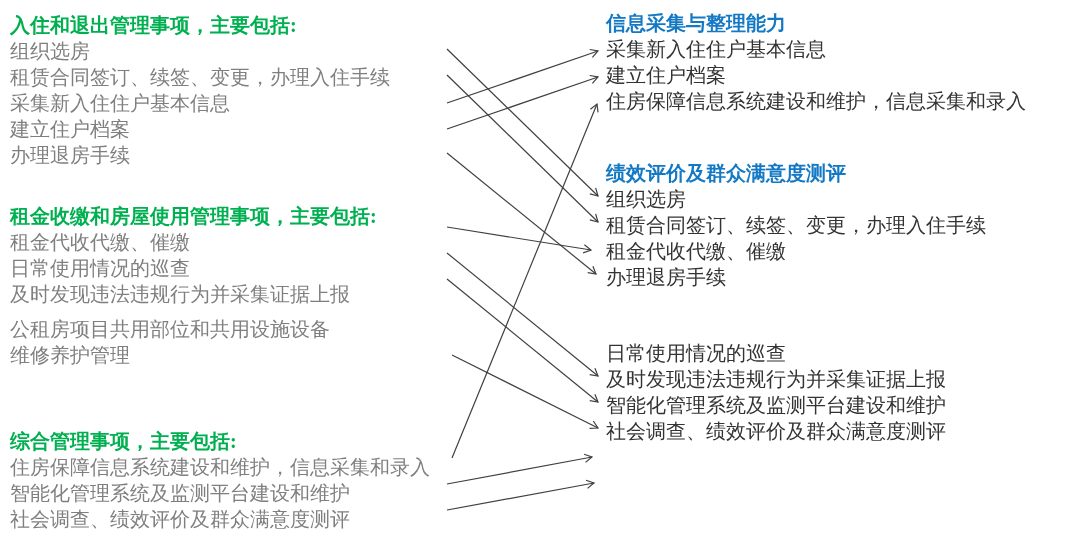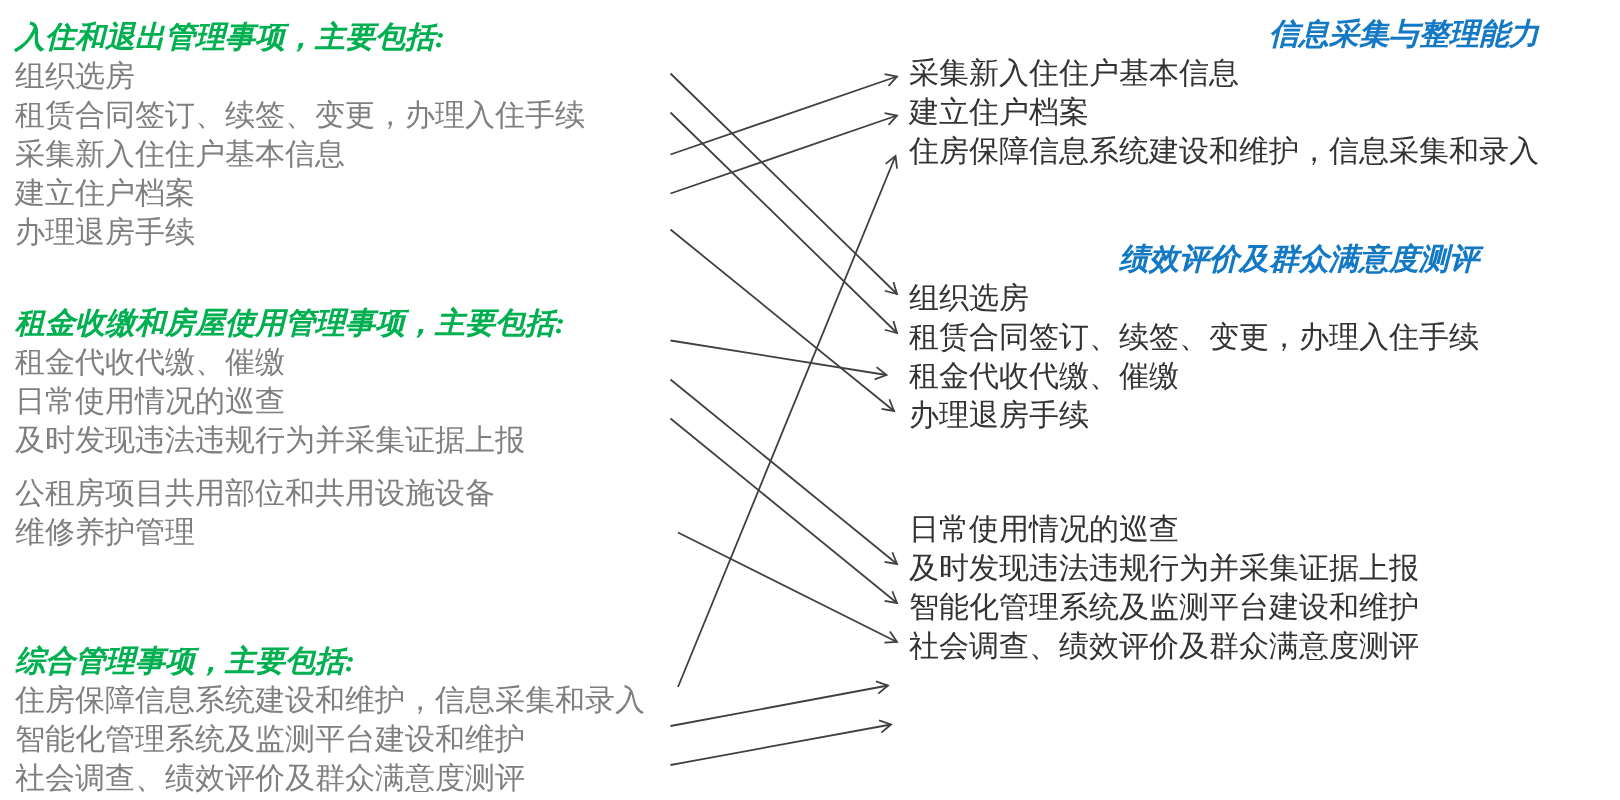--- a/index.html
+++ b/index.html
@@ -6,23 +6,23 @@
   #canvas{
     position:relative;
     width:1080px;height:533px;
     background:#fff;
     overflow:hidden;
     font-family:"Liberation Serif","DejaVu Serif",serif;
   }
   .group{position:absolute;white-space:nowrap;line-height:26px;font-size:20px;}
   .left-col{left:10px;}
   .right-col{left:606px;}
-  .g-title{font-weight:bold;font-size:20px;font-style:italic;}
+  .g-title{font-weight:bold;font-size:20px;}
   .left-col .g-title{color:var(--left-header,#00B050);}
-  .right-col .g-title{color:var(--right-header,#1479C4);text-align:right;}
+  .right-col .g-title{color:var(--right-header,#1479C4);}
   .left-col .g-item{color:var(--left-item,#7F7F7F);}
   .right-col .g-item{color:var(--right-item,#333333);}
   #arrows{position:absolute;left:0;top:0;pointer-events:none;}
 </style>
 </head>
 <body>
 
 <div id="canvas">
 
   <div class="group left-col" style="top:12px">

